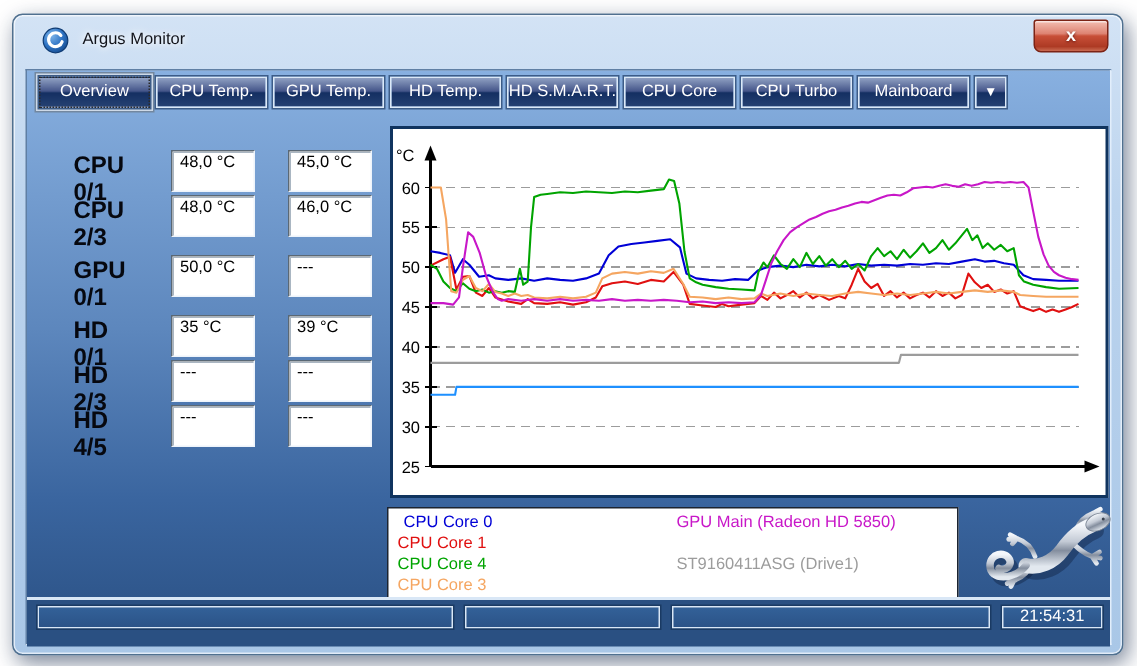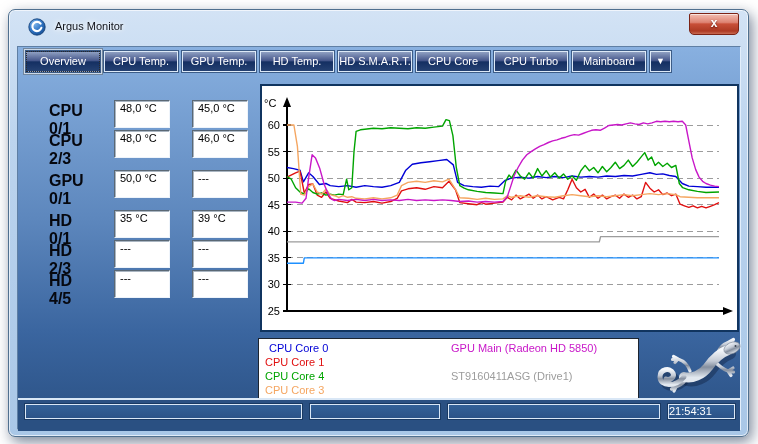--- a/index.html
+++ b/index.html
@@ -39,21 +39,21 @@
   .legend-item{position:absolute;font-size:11px;white-space:nowrap;}
   
   .gecko{position:absolute;left:630px;top:288px;width:104px;height:66px;}
   
   .statusbar{position:absolute;left:0;top:351px;width:100%;height:31px;background:#2a5082;border-top:2px solid #d9e7f6;}
   .spanel{position:absolute;top:4px;height:15px;box-sizing:border-box;
     background:linear-gradient(180deg,#336198 0%,#2b5388 100%);
     border:1px solid #d9e7f6;outline:1px solid #1a3a63;}
   .spanel.p1{left:7px;width:277px;} .spanel.p2{left:292px;width:130px;}
   .spanel.p3{left:430px;width:212px;} .spanel.time{left:650px;width:67px;}
-  .clock{width:100%;text-align:left;color:#ffffff;font-size:11px;line-height:13px;}
+  .clock{width:100%;text-align:center;color:#ffffff;font-size:11px;line-height:13px;}
 </style>
 </head>
 <body>
 
 <div class="window">
   <div class="titlebar">
     <svg class="app-icon" viewBox="0 0 18 18">
       <defs>
         <radialGradient id="ig" cx="35%" cy="30%" r="80%">
           <stop offset="0%" stop-color="#7db4ea"></stop>

